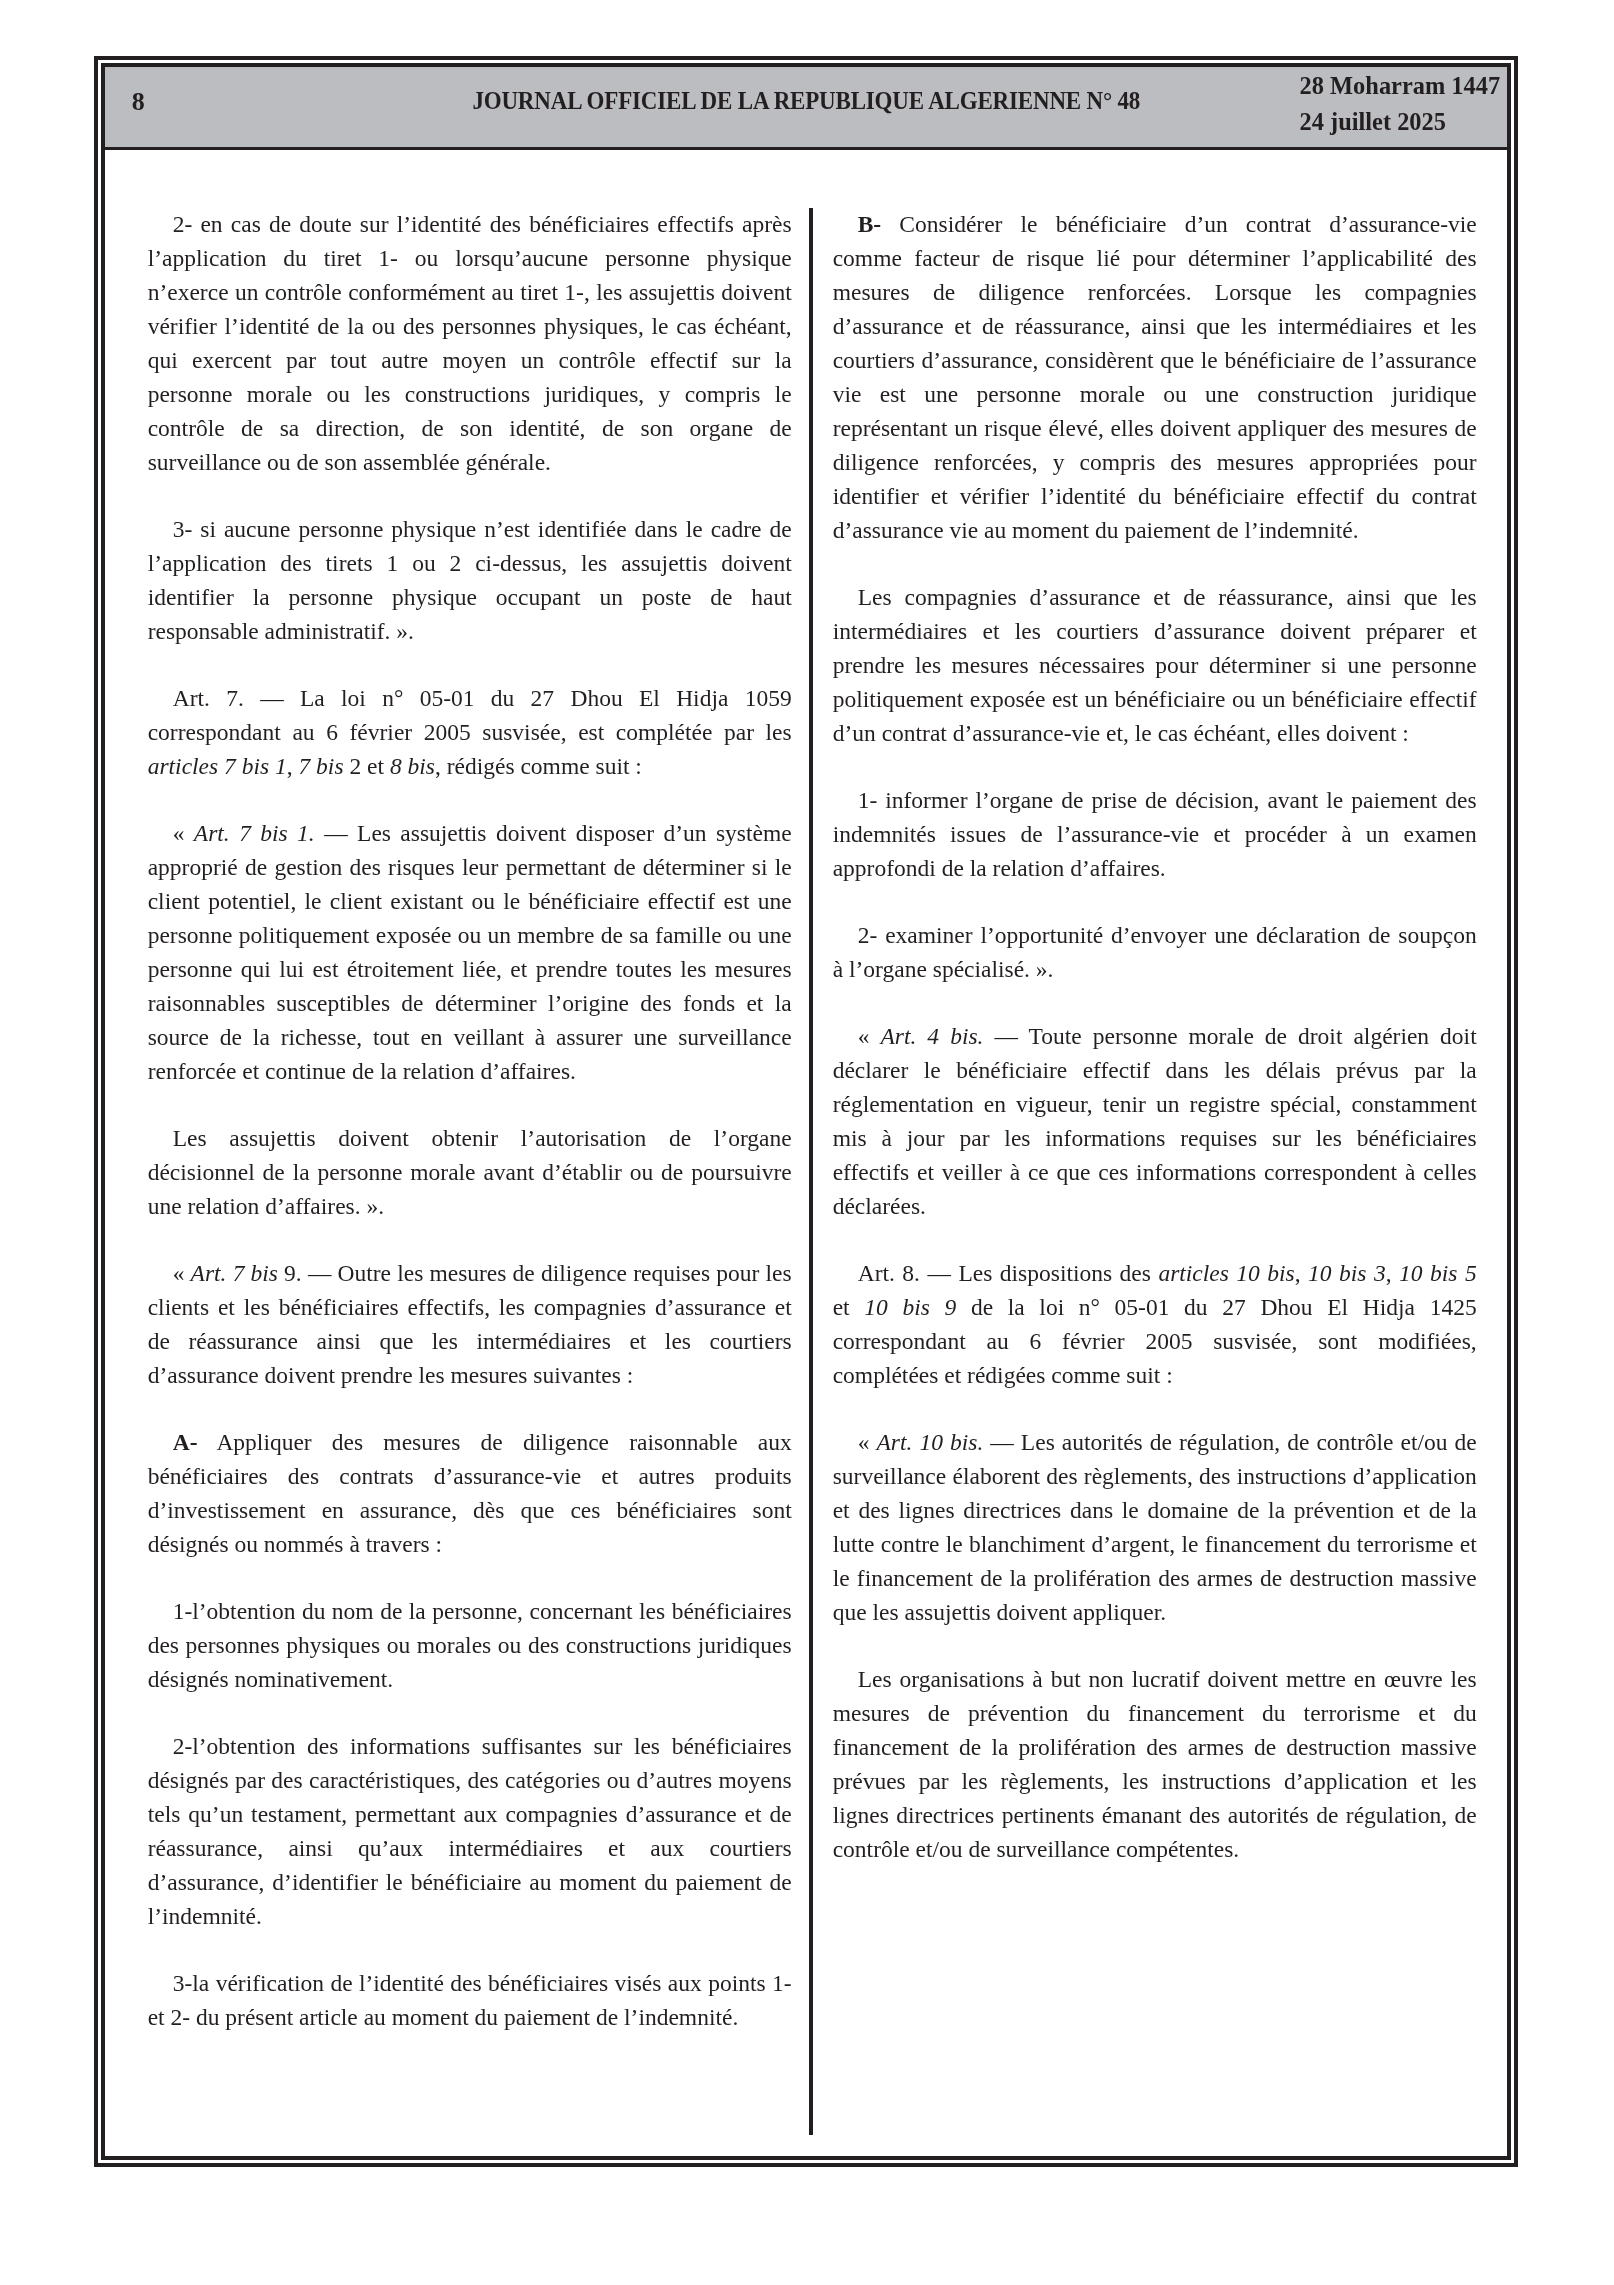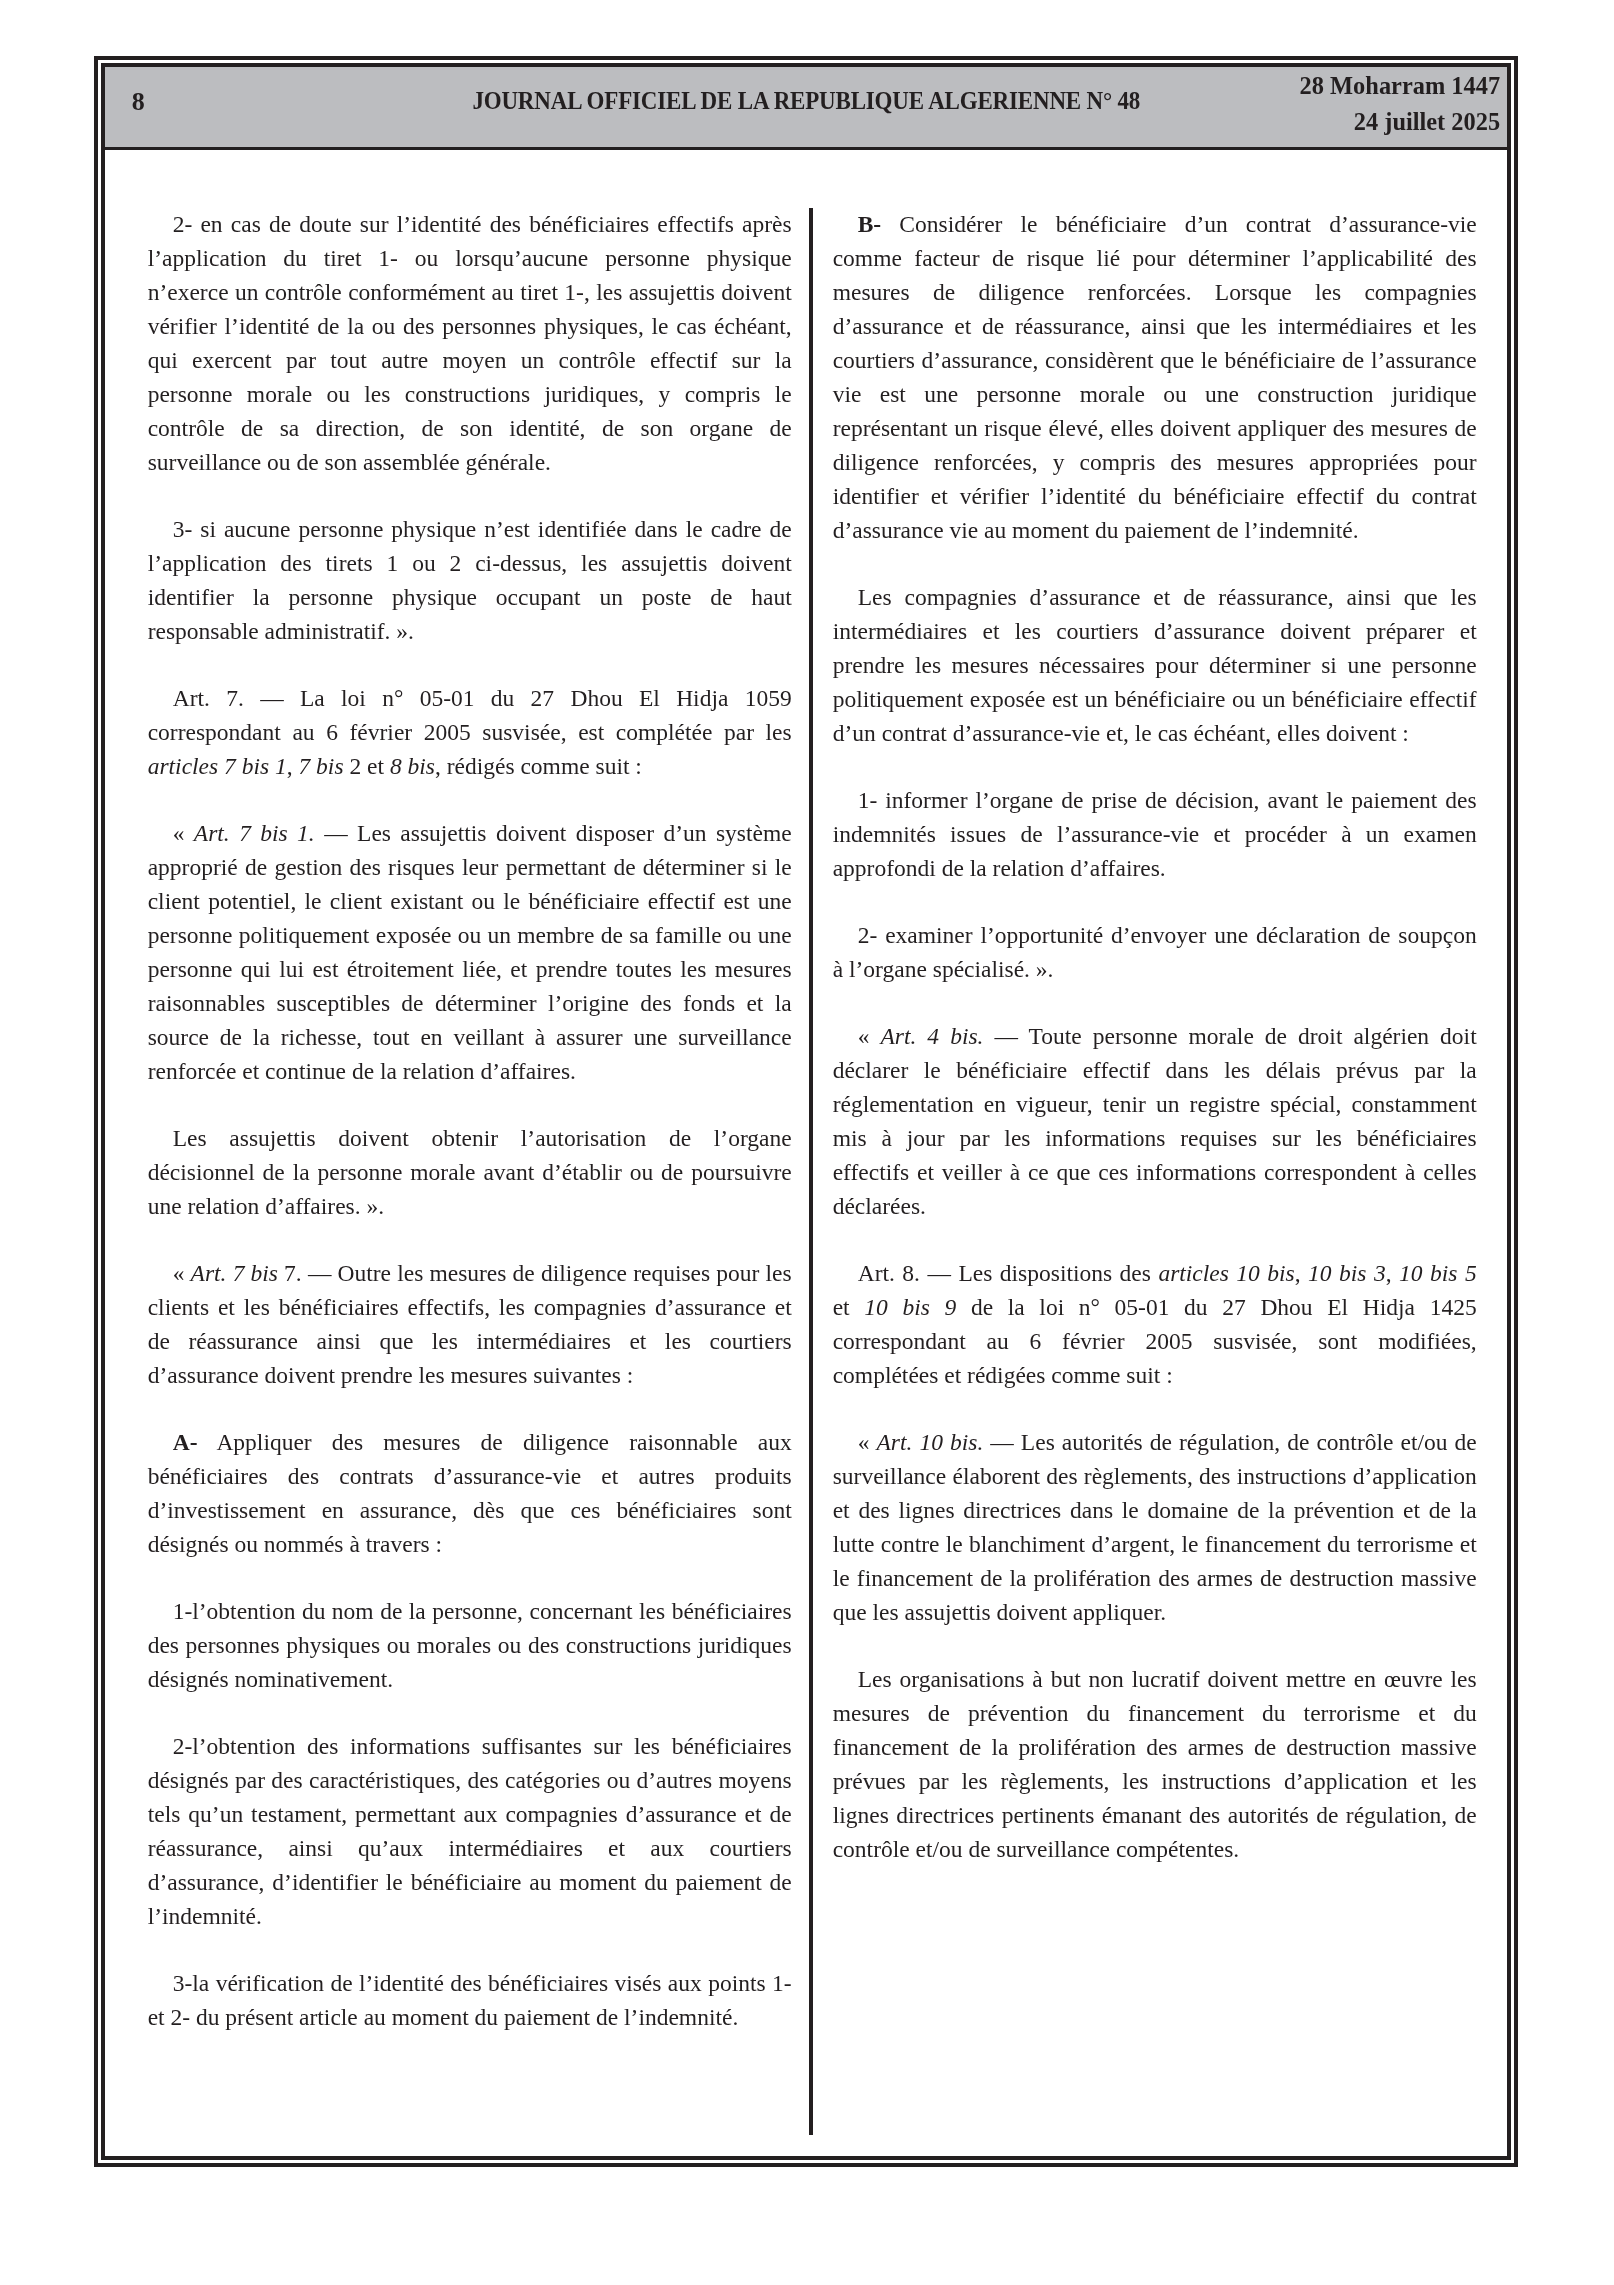--- a/index.html
+++ b/index.html
@@ -2,21 +2,21 @@
 <html style="font-size:14.5px"><head>
 <meta charset="utf-8">
 <style>
   html, body { margin: 0; padding: 0; background: #ffffff; }
   body { width: 1615px; height: 2285px; position: relative; overflow: hidden; font-family: "Liberation Serif", "DejaVu Serif", serif; color: #231f20; }
   .outer-frame { position: absolute; left: 94px; top: 56px; width: 1424px; height: 2111px; border: 4.5px solid #231f20; box-sizing: border-box; }
   .inner-frame { position: absolute; left: 2.7px; top: 2.7px; right: 2.7px; bottom: 2.7px; border: 4.5px solid #231f20; box-sizing: border-box; }
   .header { position: absolute; left: 0; top: 0; right: 0; height: 83px; background: #bcbdc0; border-bottom: 3.6px solid #231f20; box-sizing: border-box; }
   .page-num { position: absolute; left: 27px; top: 20px; font-size: 26px; font-weight: bold; }
   .journal-title { position: absolute; left: 0; right: 0; top: 20px; text-align: center; font-size: 25px; font-weight: bold; letter-spacing: -0.2px; transform: scaleX(0.92); }
-  .dates { position: absolute; right: 7.2px; top: 1.8px; text-align: right; font-size: 24.4px; font-weight: bold; line-height: 36px; }
+  .dates { position: absolute; right: 7.2px; top: 1.8px; font-size: 24.4px; font-weight: bold; line-height: 36px; }
   .columns { position: absolute; left: 0; top: 83px; right: 0; bottom: 0; }
   .col { position: absolute; top: 40px; width: 644px; font-size: 23.5px; line-height: 34px; text-align: justify; }
   .col-left { left: 43px; }
   .col-right { left: 728px; }
   .divider { position: absolute; left: 704px; top: 58px; width: 4.5px; height: 1927px; background: #231f20; }
   p { margin: 17px 0 33px 0; text-indent: 25px; }
   p .b { font-weight: bold; }
   p .i { font-style: italic; }
 </style>
 </head>
@@ -34,21 +34,21 @@
       </div>
     </div>
 
     <div class="columns">
       <div class="col col-left">
         <p>2- en cas de doute sur l’identité des bénéficiaires effectifs après l’application du tiret 1- ou lorsqu’aucune personne physique n’exerce un contrôle conformément au tiret 1-, les assujettis doivent vérifier l’identité de la ou des personnes physiques, le cas échéant, qui exercent par tout autre moyen un contrôle effectif sur la personne morale ou les constructions juridiques, y compris le contrôle de sa direction, de son identité, de son organe de surveillance ou de son assemblée générale.</p>
         <p>3- si aucune personne physique n’est identifiée dans le cadre de l’application des tirets 1 ou 2 ci-dessus, les assujettis doivent identifier la personne physique occupant un poste de haut responsable administratif. ».</p>
         <p><span>Art. 7. — La loi n° 05-01 du 27 Dhou El Hidja 1059 correspondant au 6 février 2005 susvisée, est complétée par les </span><span class="i">articles 7 bis 1</span><span>, </span><span class="i">7 bis</span><span> 2 et </span><span class="i">8 bis</span><span>, rédigés comme suit :</span></p>
         <p><span>« </span><span class="i">Art. 7 bis 1.</span><span> — Les assujettis doivent disposer d’un système approprié de gestion des risques leur permettant de déterminer si le client potentiel, le client existant ou le bénéficiaire effectif est une personne politiquement exposée ou un membre de sa famille ou une personne qui lui est étroitement liée, et prendre toutes les mesures raisonnables susceptibles de déterminer l’origine des fonds et la source de la richesse, tout en veillant à assurer une surveillance renforcée et continue de la relation d’affaires.</span></p>
         <p>Les assujettis doivent obtenir l’autorisation de l’organe décisionnel de la personne morale avant d’établir ou de poursuivre une relation d’affaires. ».</p>
-        <p><span>« </span><span class="i">Art. 7 bis</span><span> 7. — Outre les mesures de diligence requises pour les clients et les bénéficiaires effectifs, les compagnies d’assurance et de réassurance ainsi que les intermédiaires et les courtiers d’assurance doivent prendre les mesures suivantes :</span></p>
+        <p><span>« </span><span class="i">Art. 7 bis</span><span> 9. — Outre les mesures de diligence requises pour les clients et les bénéficiaires effectifs, les compagnies d’assurance et de réassurance ainsi que les intermédiaires et les courtiers d’assurance doivent prendre les mesures suivantes :</span></p>
         <p><span class="b">A-</span><span> Appliquer des mesures de diligence raisonnable aux bénéficiaires des contrats d’assurance-vie et autres produits d’investissement en assurance, dès que ces bénéficiaires sont désignés ou nommés à travers :</span></p>
         <p>1-l’obtention du nom de la personne, concernant les bénéficiaires des personnes physiques ou morales ou des constructions juridiques désignés nominativement.</p>
         <p>2-l’obtention des informations suffisantes sur les bénéficiaires désignés par des caractéristiques, des catégories ou d’autres moyens tels qu’un testament, permettant aux compagnies d’assurance et de réassurance, ainsi qu’aux intermédiaires et aux courtiers d’assurance, d’identifier le bénéficiaire au moment du paiement de l’indemnité.</p>
         <p>3-la vérification de l’identité des bénéficiaires visés aux points 1- et 2- du présent article au moment du paiement de l’indemnité.</p>
       </div>
 
       <div class="divider"></div>
 
       <div class="col col-right">
         <p><span class="b">B-</span><span> Considérer le bénéficiaire d’un contrat d’assurance-vie comme facteur de risque lié pour déterminer l’applicabilité des mesures de diligence renforcées. Lorsque les compagnies d’assurance et de réassurance, ainsi que les intermédiaires et les courtiers d’assurance, considèrent que le bénéficiaire de l’assurance vie est une personne morale ou une construction juridique représentant un risque élevé, elles doivent appliquer des mesures de diligence renforcées, y compris des mesures appropriées pour identifier et vérifier l’identité du bénéficiaire effectif du contrat d’assurance vie au moment du paiement de l’indemnité.</span></p>

